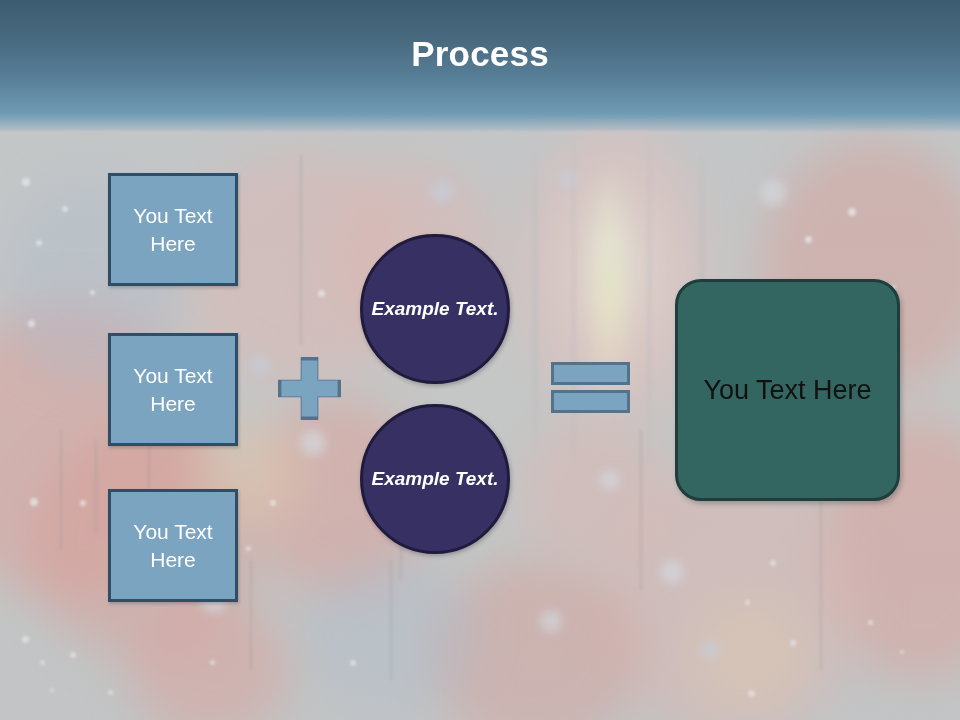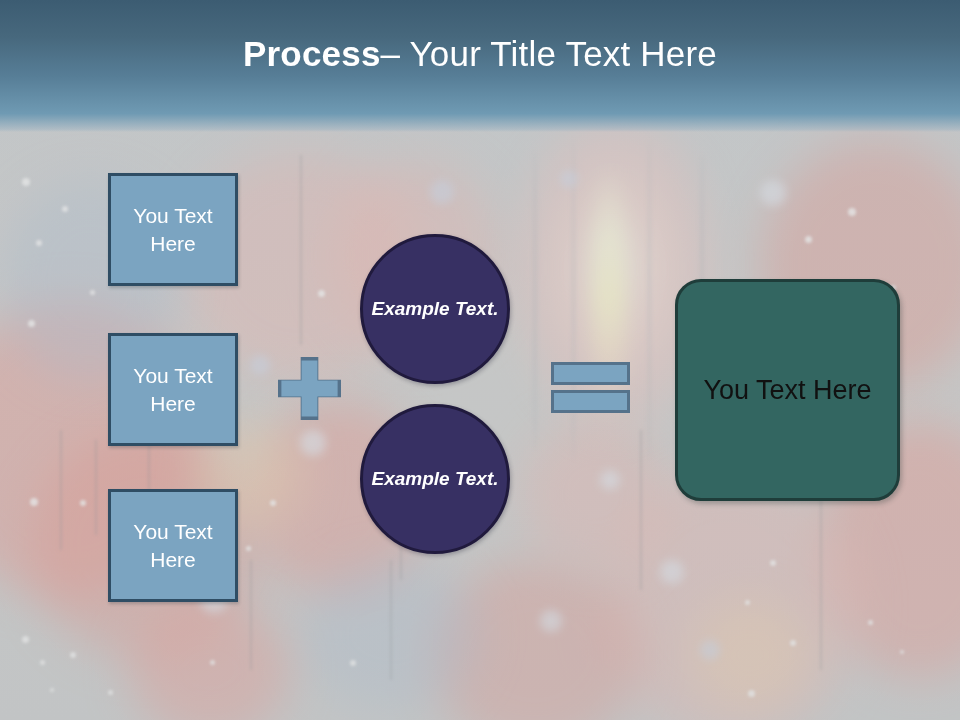--- a/index.html
+++ b/index.html
@@ -309,21 +309,20 @@
     <div class="bokeh blue" style="left:700px; top:640px; width:20px; height:20px;"></div>
     <div class="bokeh blue" style="left:130px; top:240px; width:16px; height:16px;"></div>
 
     <div class="bg-wash"></div>
     <div class="bg-wash2"></div>
   </div>
 
   <div class="title-bar"></div>
   <div class="title-text">
     <span class="strong">Process</span>
-      <span class="rest"> – Your Title Text Here</span>
   </div>
 
   <div class="tbox" id="tbox1">
     <span>You Text Here</span>
   </div>
   <div class="tbox" id="tbox2">
     <span>You Text Here</span>
   </div>
   <div class="tbox" id="tbox3">
     <span>You Text Here</span>

